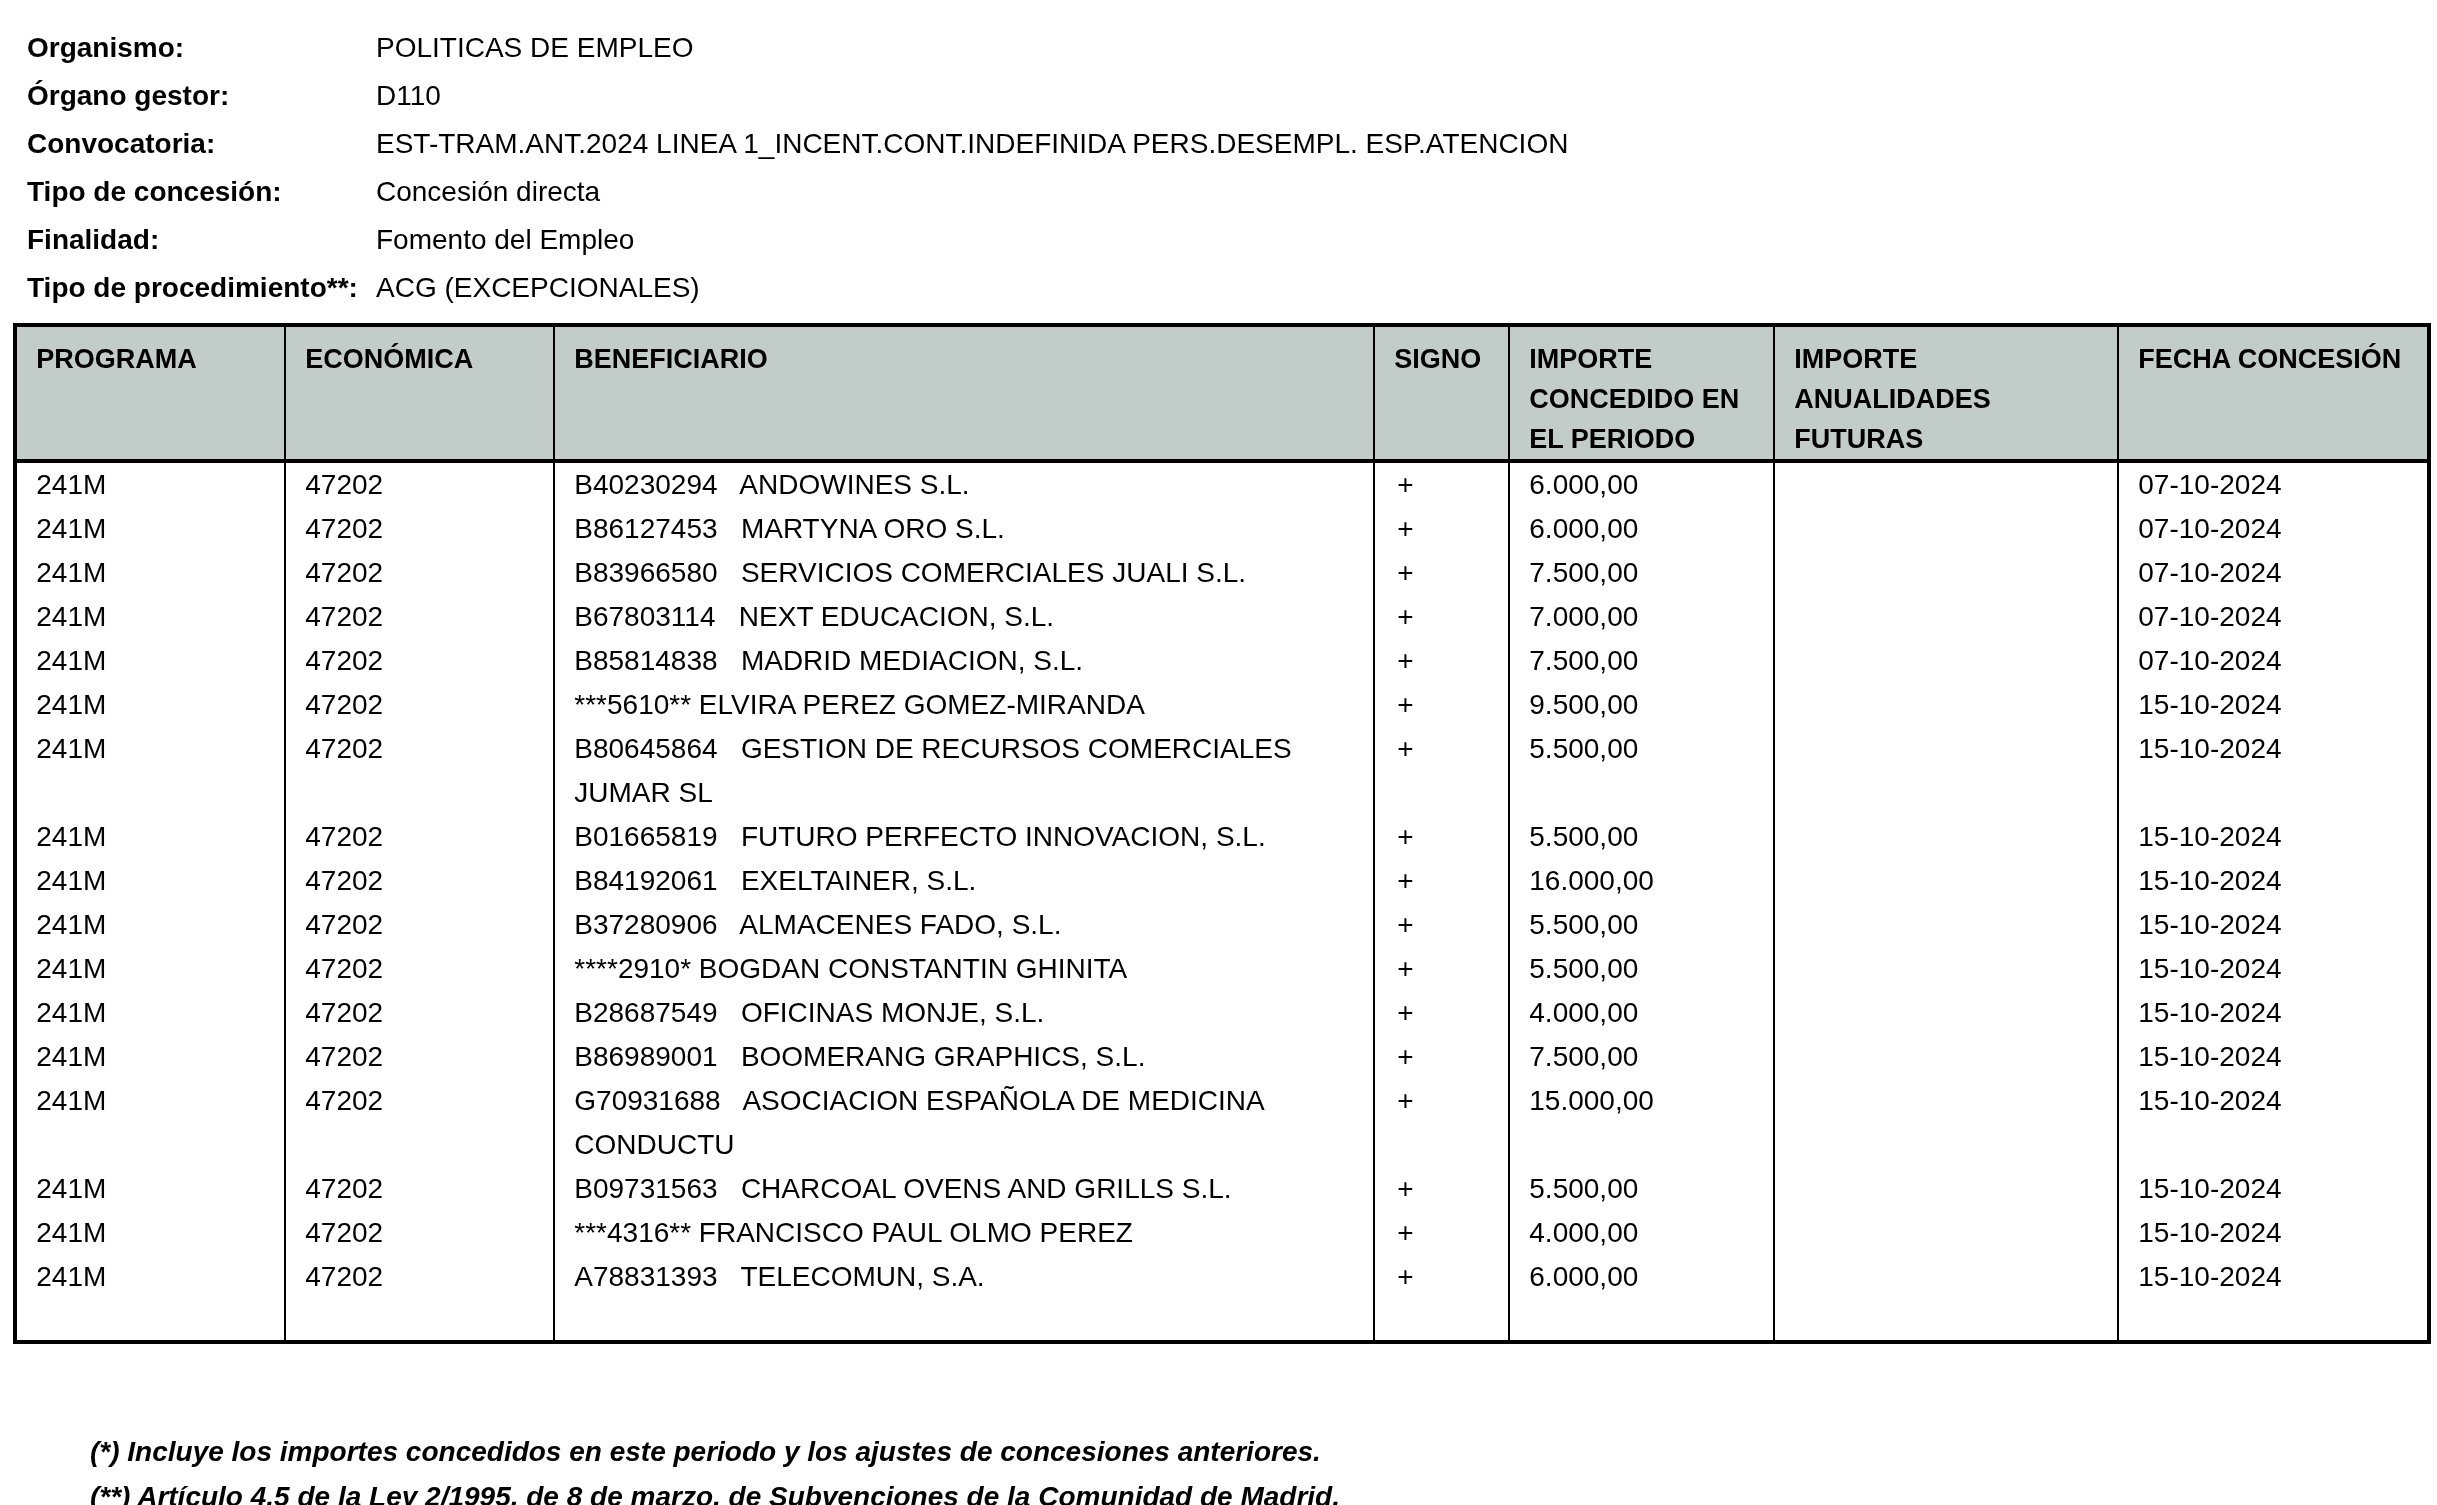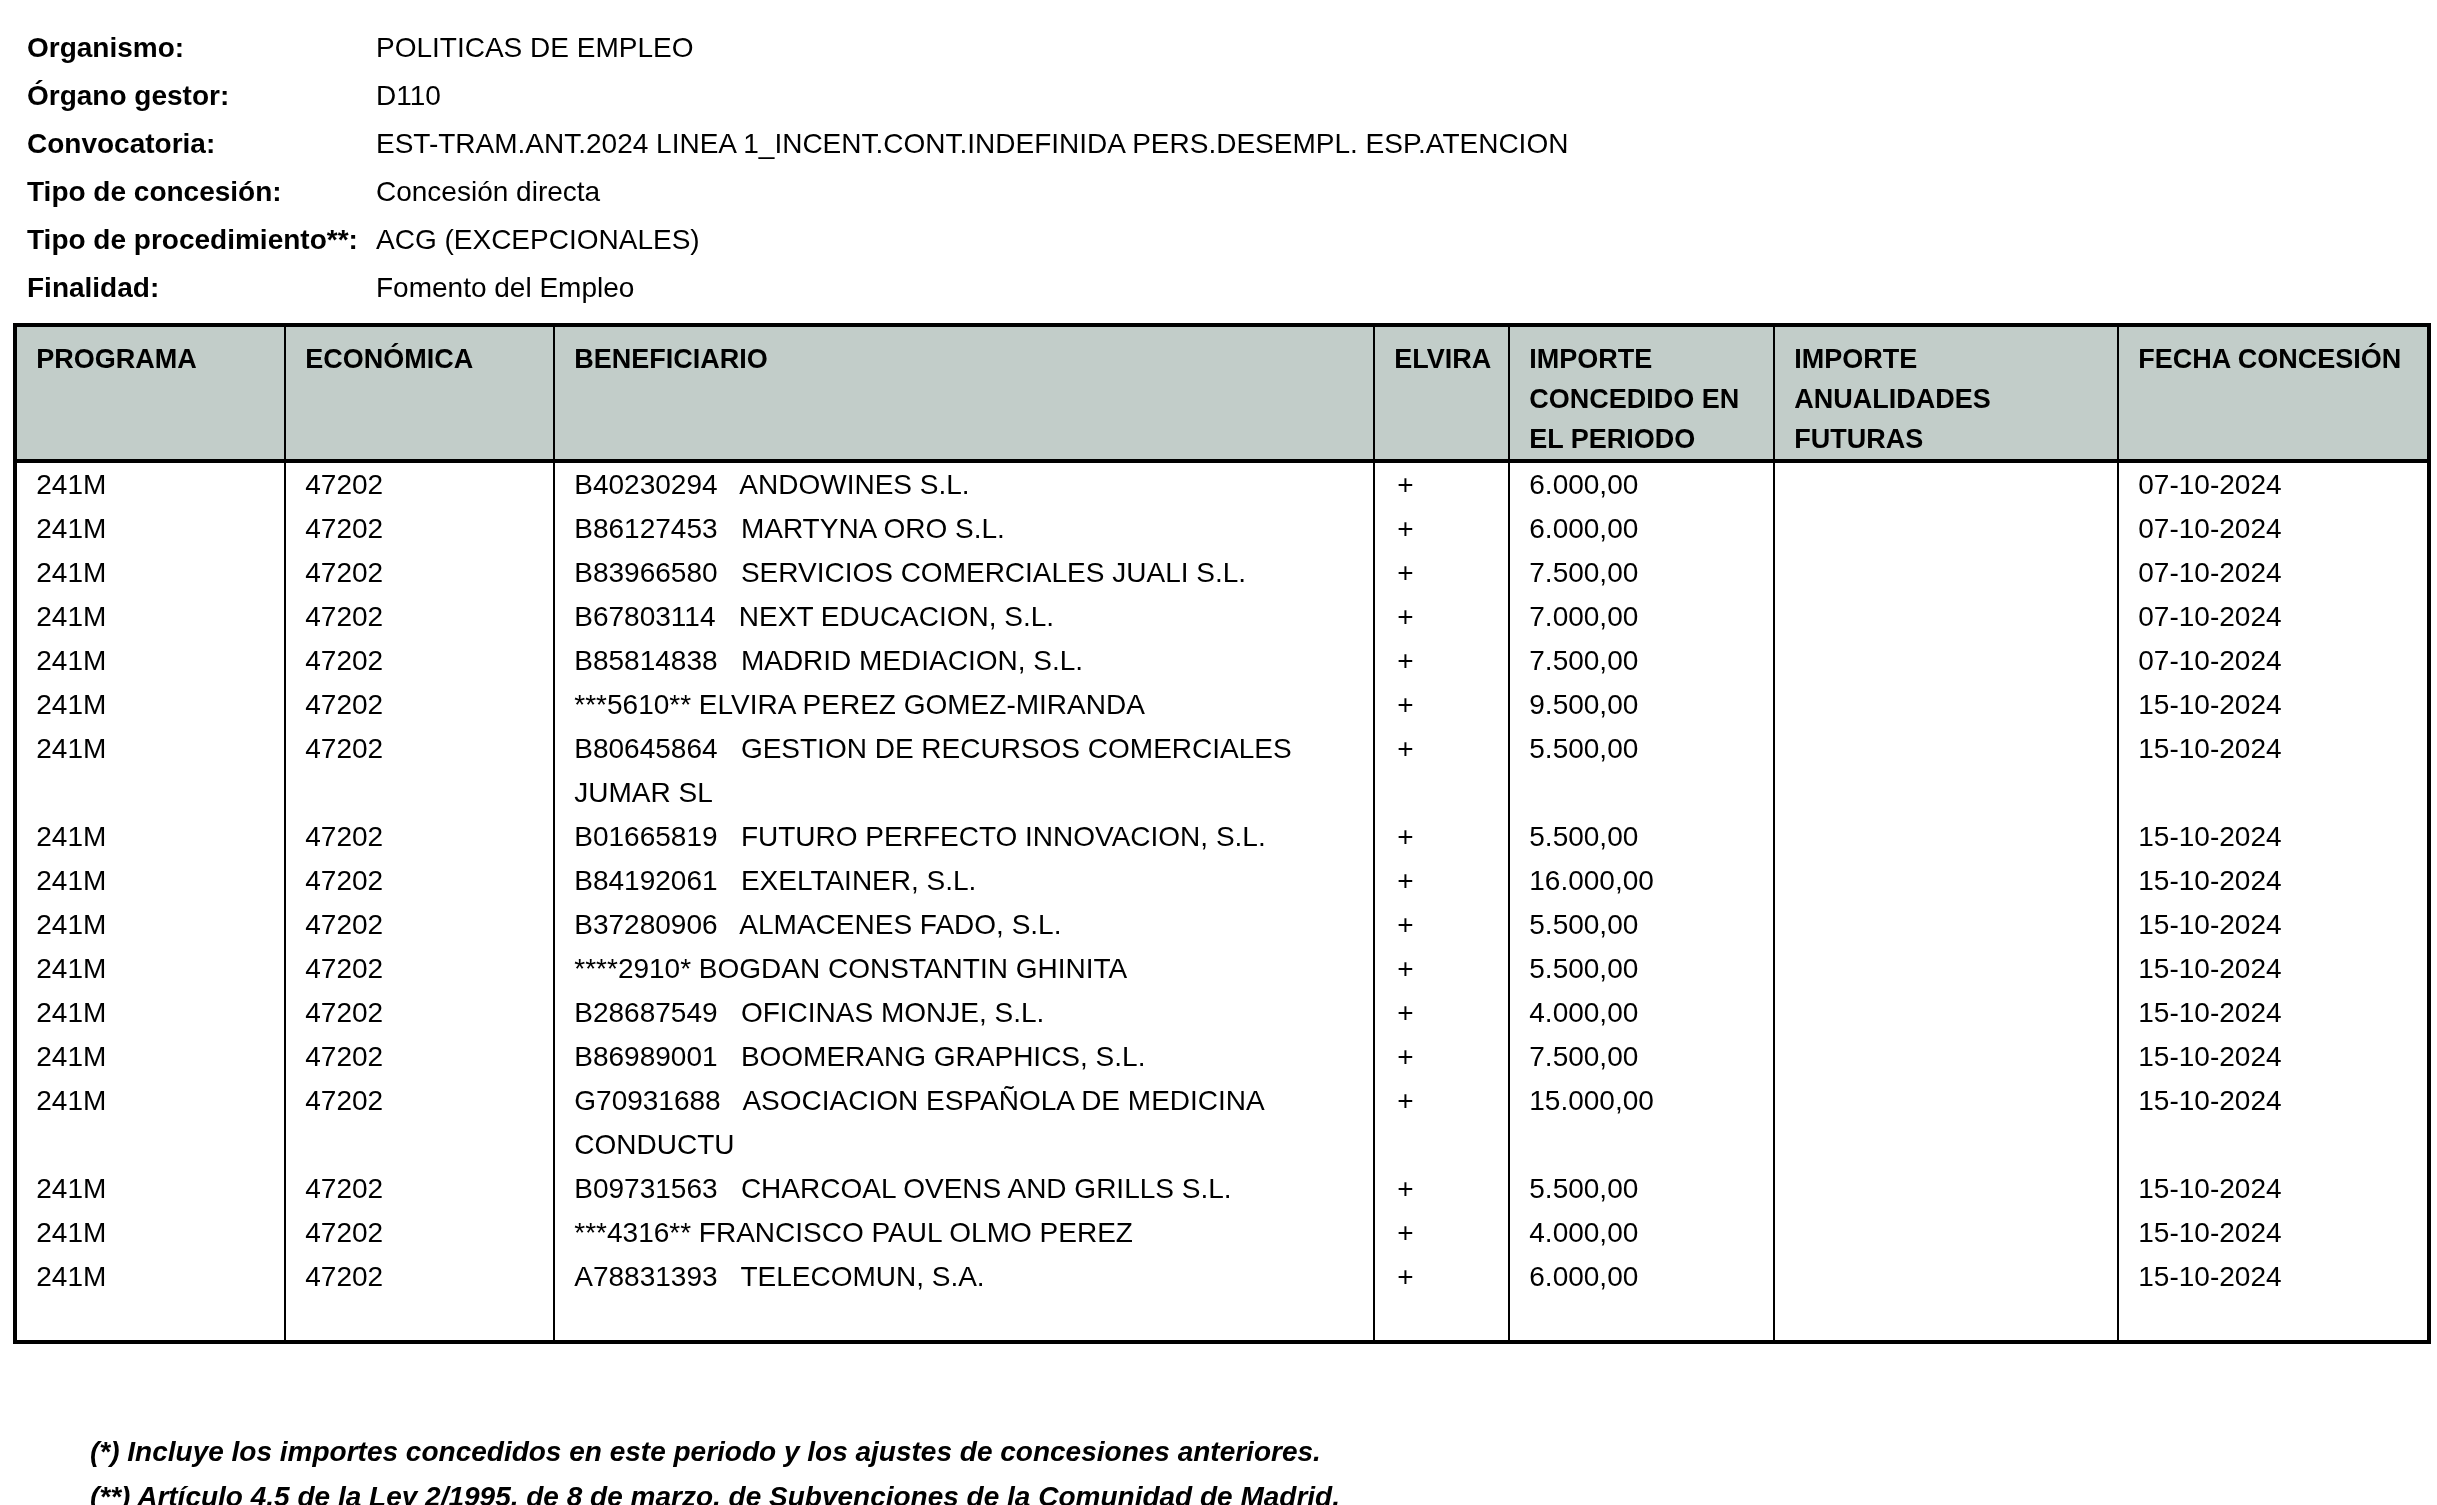--- a/index.html
+++ b/index.html
@@ -71,45 +71,45 @@
       </div>
       <div class="meta-row">
         <span class="meta-label">Convocatoria:</span>
         <span class="meta-value">EST-TRAM.ANT.2024 LINEA 1_INCENT.CONT.INDEFINIDA PERS.DESEMPL. ESP.ATENCION</span>
       </div>
       <div class="meta-row">
         <span class="meta-label">Tipo de concesión:</span>
         <span class="meta-value">Concesión directa</span>
       </div>
       <div class="meta-row">
+        <span class="meta-label">Finalidad:</span>
+        <span class="meta-value">Fomento del Empleo</span>
+      </div>
+      <div class="meta-row">
         <span class="meta-label">Tipo de procedimiento**:</span>
         <span class="meta-value">ACG (EXCEPCIONALES)</span>
-      </div>
-      <div class="meta-row">
-        <span class="meta-label">Finalidad:</span>
-        <span class="meta-value">Fomento del Empleo</span>
       </div>
     </section>
 
   <table class="grants-table">
     <colgroup>
       <col style="width:270px">
         <col style="width:269px">
         <col style="width:820px">
       <col style="width:135px">
         <col style="width:265px">
         <col style="width:344px">
         <col style="width:311px">
     </colgroup>
     <thead>
       <tr class="header-row">
         <th>PROGRAMA</th>
         <th>ECONÓMICA</th>
         <th>BENEFICIARIO</th>
-        <th>ELVIRA</th>
+        <th>SIGNO</th>
         <th>IMPORTE
 CONCEDIDO EN
 EL PERIODO</th>
         <th>IMPORTE
 ANUALIDADES
 FUTURAS</th>
         <th>FECHA CONCESIÓN</th>
       </tr>
     </thead>
     <tbody id="table-body">

